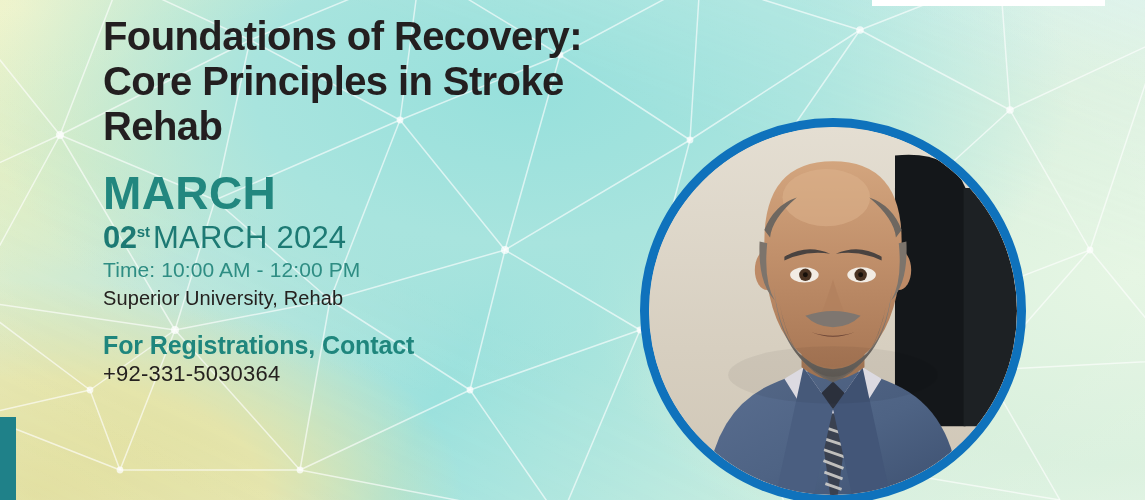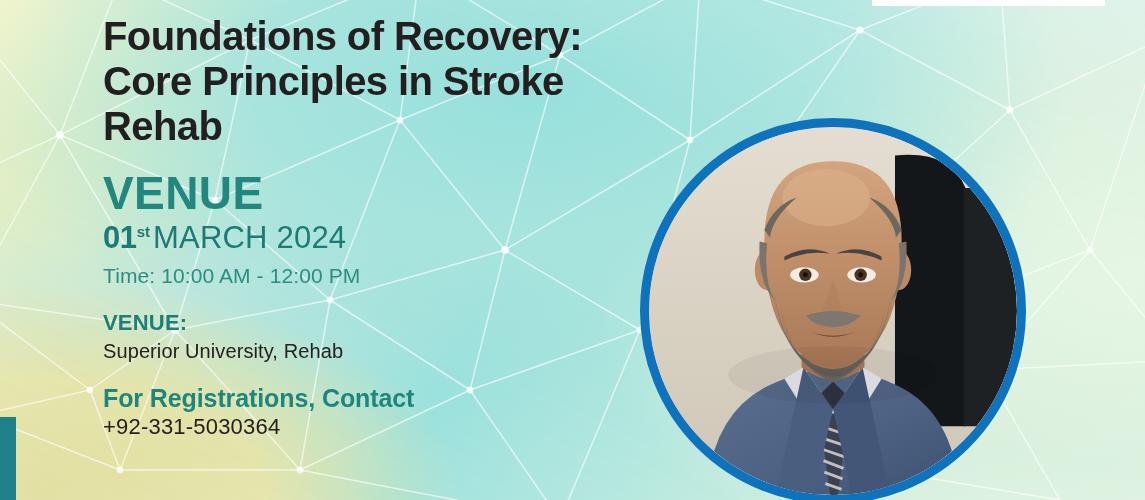--- a/index.html
+++ b/index.html
@@ -94,21 +94,21 @@
   .date-day { font-weight: 800; letter-spacing: -0.4px; }
   .date-sup {
     font-weight: 800;
     font-size: 15px;
     vertical-align: super;
     line-height: 0;
     margin-right: 3px;
   }
   .date-rest { font-weight: 400; letter-spacing: 0.2px; }
   .time-line {
-    margin-top: 7px;
+    margin-top: 1px;
     font-size: 21px;
     line-height: 26px;
     font-weight: 400;
     color: #2e8d83;
     letter-spacing: 0.1px;
   }
   .venue-label {
     margin-top: 21px;
     font-size: 22px;
     line-height: 26px;
@@ -312,28 +312,27 @@
         <ellipse cx="193" cy="260" rx="110" ry="30" fill="#000" opacity=".05"></ellipse>
       </svg>
     </div>
   </div>
 
   <div class="content">
     <div class="title">Foundations of Recovery:
 Core Principles in Stroke
 Rehab</div>
 
-    <div class="weekday">VENUE</div>
+    <div class="weekday">MARCH</div>
 
     <div class="date-line">
-      <span class="date-day">01</span><span class="date-sup">st</span><span class="date-rest">MARCH 2024</span>
+      <span class="date-day">02</span><span class="date-sup">st</span><span class="date-rest">MARCH 2024</span>
     </div>
 
     <div class="time-line">Time: 10:00 AM - 12:00 PM</div>
 
-    <div class="venue-label">VENUE:</div>
     <div class="venue-value">Superior University, Rehab</div>
 
     <div class="reg-label">For Registrations, Contact</div>
     <div class="reg-phone">+92-331-5030364</div>
   </div>
 
 </div>
 
 </body></html>

